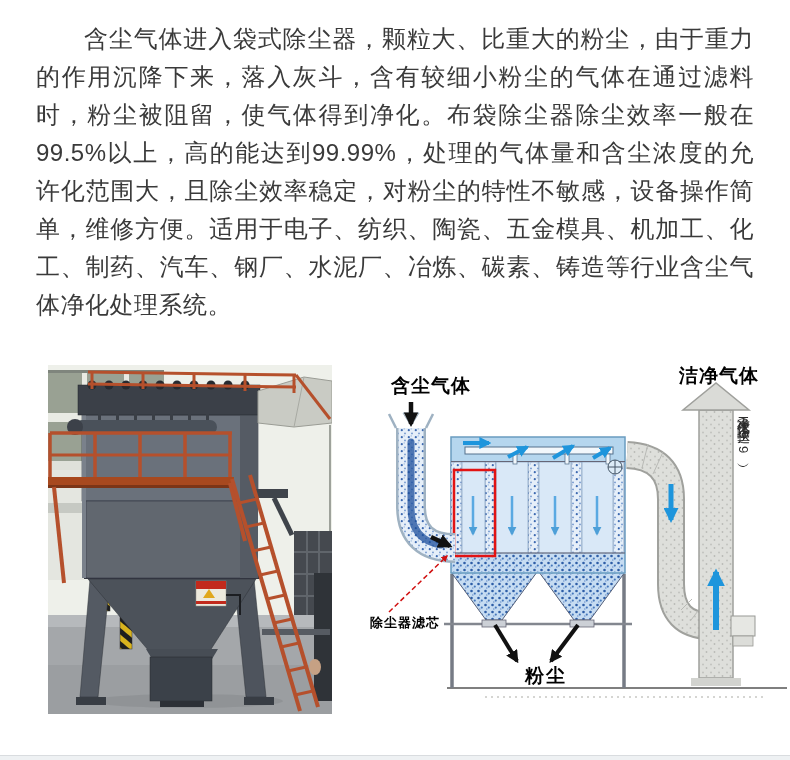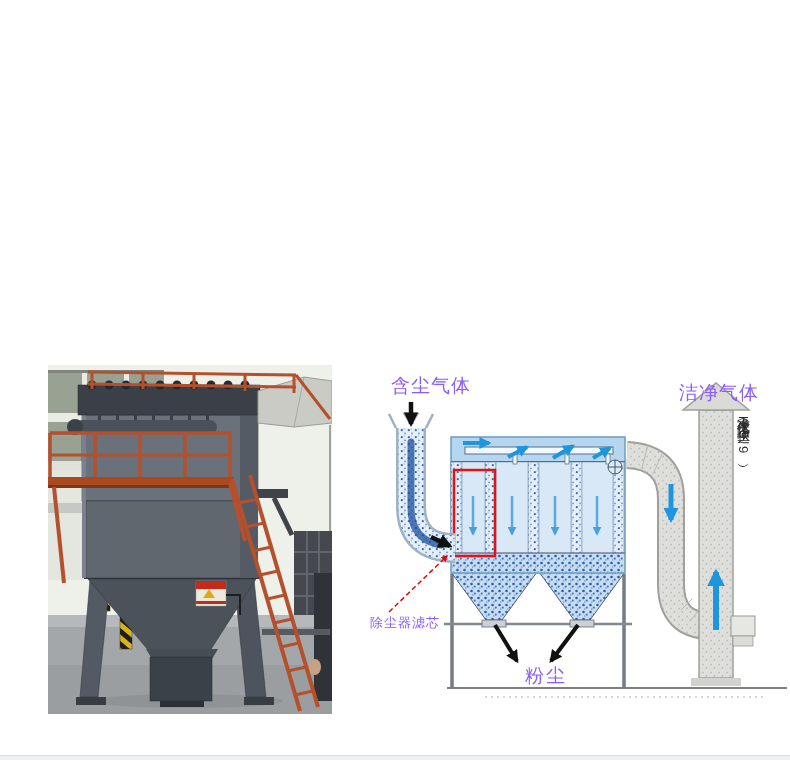--- a/index.html
+++ b/index.html
@@ -5,36 +5,37 @@
   html,body{margin:0;padding:0;background:#ffffff;}
   .page{position:relative;width:790px;height:760px;background:#ffffff;overflow:hidden;
         font-family:"Liberation Sans","DejaVu Sans",sans-serif;}
   .intro{position:absolute;top:20px;left:36px;width:718px;margin:0;
          font-size:24px;line-height:38px;color:#3a3a3a;
          text-align:justify;text-indent:2em;letter-spacing:0.5px;}
   .figures{position:absolute;left:0;top:358px;width:790px;height:360px;}
   .photo{position:absolute;left:48px;top:7px;width:284px;height:349px;}
   .diagram{position:absolute;left:365px;top:0;width:425px;height:347px;}
   .photo svg,.diagram svg{display:block;position:absolute;left:0;top:0;}
-  .lbl{position:absolute;color:#8b5cf6;font-weight:400;white-space:nowrap;}
+  .lbl{position:absolute;color:#000000;font-weight:700;white-space:nowrap;}
   .lbl-dusty{left:26px;top:15px;font-size:19px;letter-spacing:1px;}
-  .lbl-clean{left:314px;top:5px;font-size:19px;letter-spacing:1px;margin-top:17px;}
+  .lbl-clean{left:314px;top:5px;font-size:19px;letter-spacing:1px;}
   .lbl-filter{left:5px;top:256px;font-size:13px;letter-spacing:1px;}
   .lbl-dust{left:160px;top:305px;font-size:19px;letter-spacing:2px;}
   .lbl-note{position:absolute;left:369px;top:48px;height:210px;
             writing-mode:vertical-rl;color:#2a2a2a;font-size:13px;
             letter-spacing:2px;font-weight:400;white-space:nowrap;}
   .bottom-strip{position:absolute;left:0;bottom:0;width:790px;height:4px;
                 background:#eef1f3;border-top:1px solid #d9dcdf;}
 </style>
 </head>
 <body>
 
 <div class="page">
 
+  <p class="intro">含尘气体进入袋式除尘器，颗粒大、比重大的粉尘，由于重力的作用沉降下来，落入灰斗，含有较细小粉尘的气体在通过滤料时，粉尘被阻留，使气体得到净化。布袋除尘器除尘效率一般在99.5%以上，高的能达到99.99%，处理的气体量和含尘浓度的允许化范围大，且除尘效率稳定，对粉尘的特性不敏感，设备操作简单，维修方便。适用于电子、纺织、陶瓷、五金模具、机加工、化工、制药、汽车、钢厂、水泥厂、冶炼、碳素、铸造等行业含尘气体净化处理系统。</p>
 
   <div class="figures">
 
     <div class="photo">
       <svg width="284" height="349" viewBox="0 0 284 349">
         <defs>
           <pattern id="hazard" width="10" height="10" patternUnits="userSpaceOnUse" patternTransform="rotate(40)">
             <rect width="10" height="5" fill="#d8b31e"></rect>
             <rect y="5" width="10" height="5" fill="#1e1e1e"></rect>
           </pattern>

